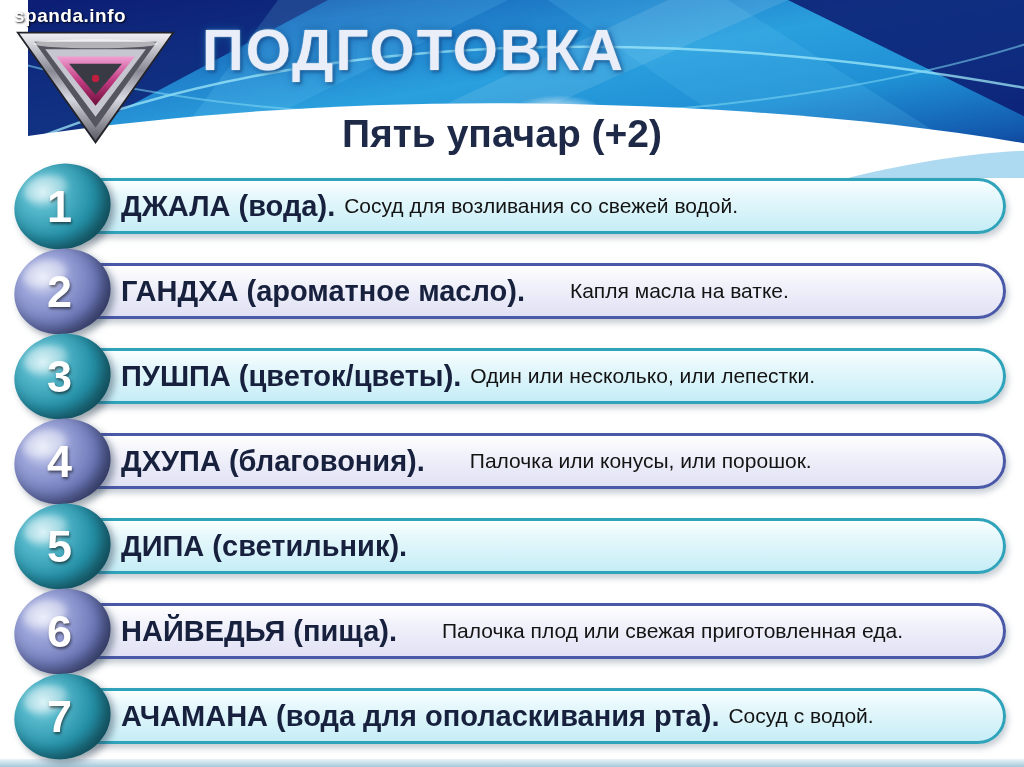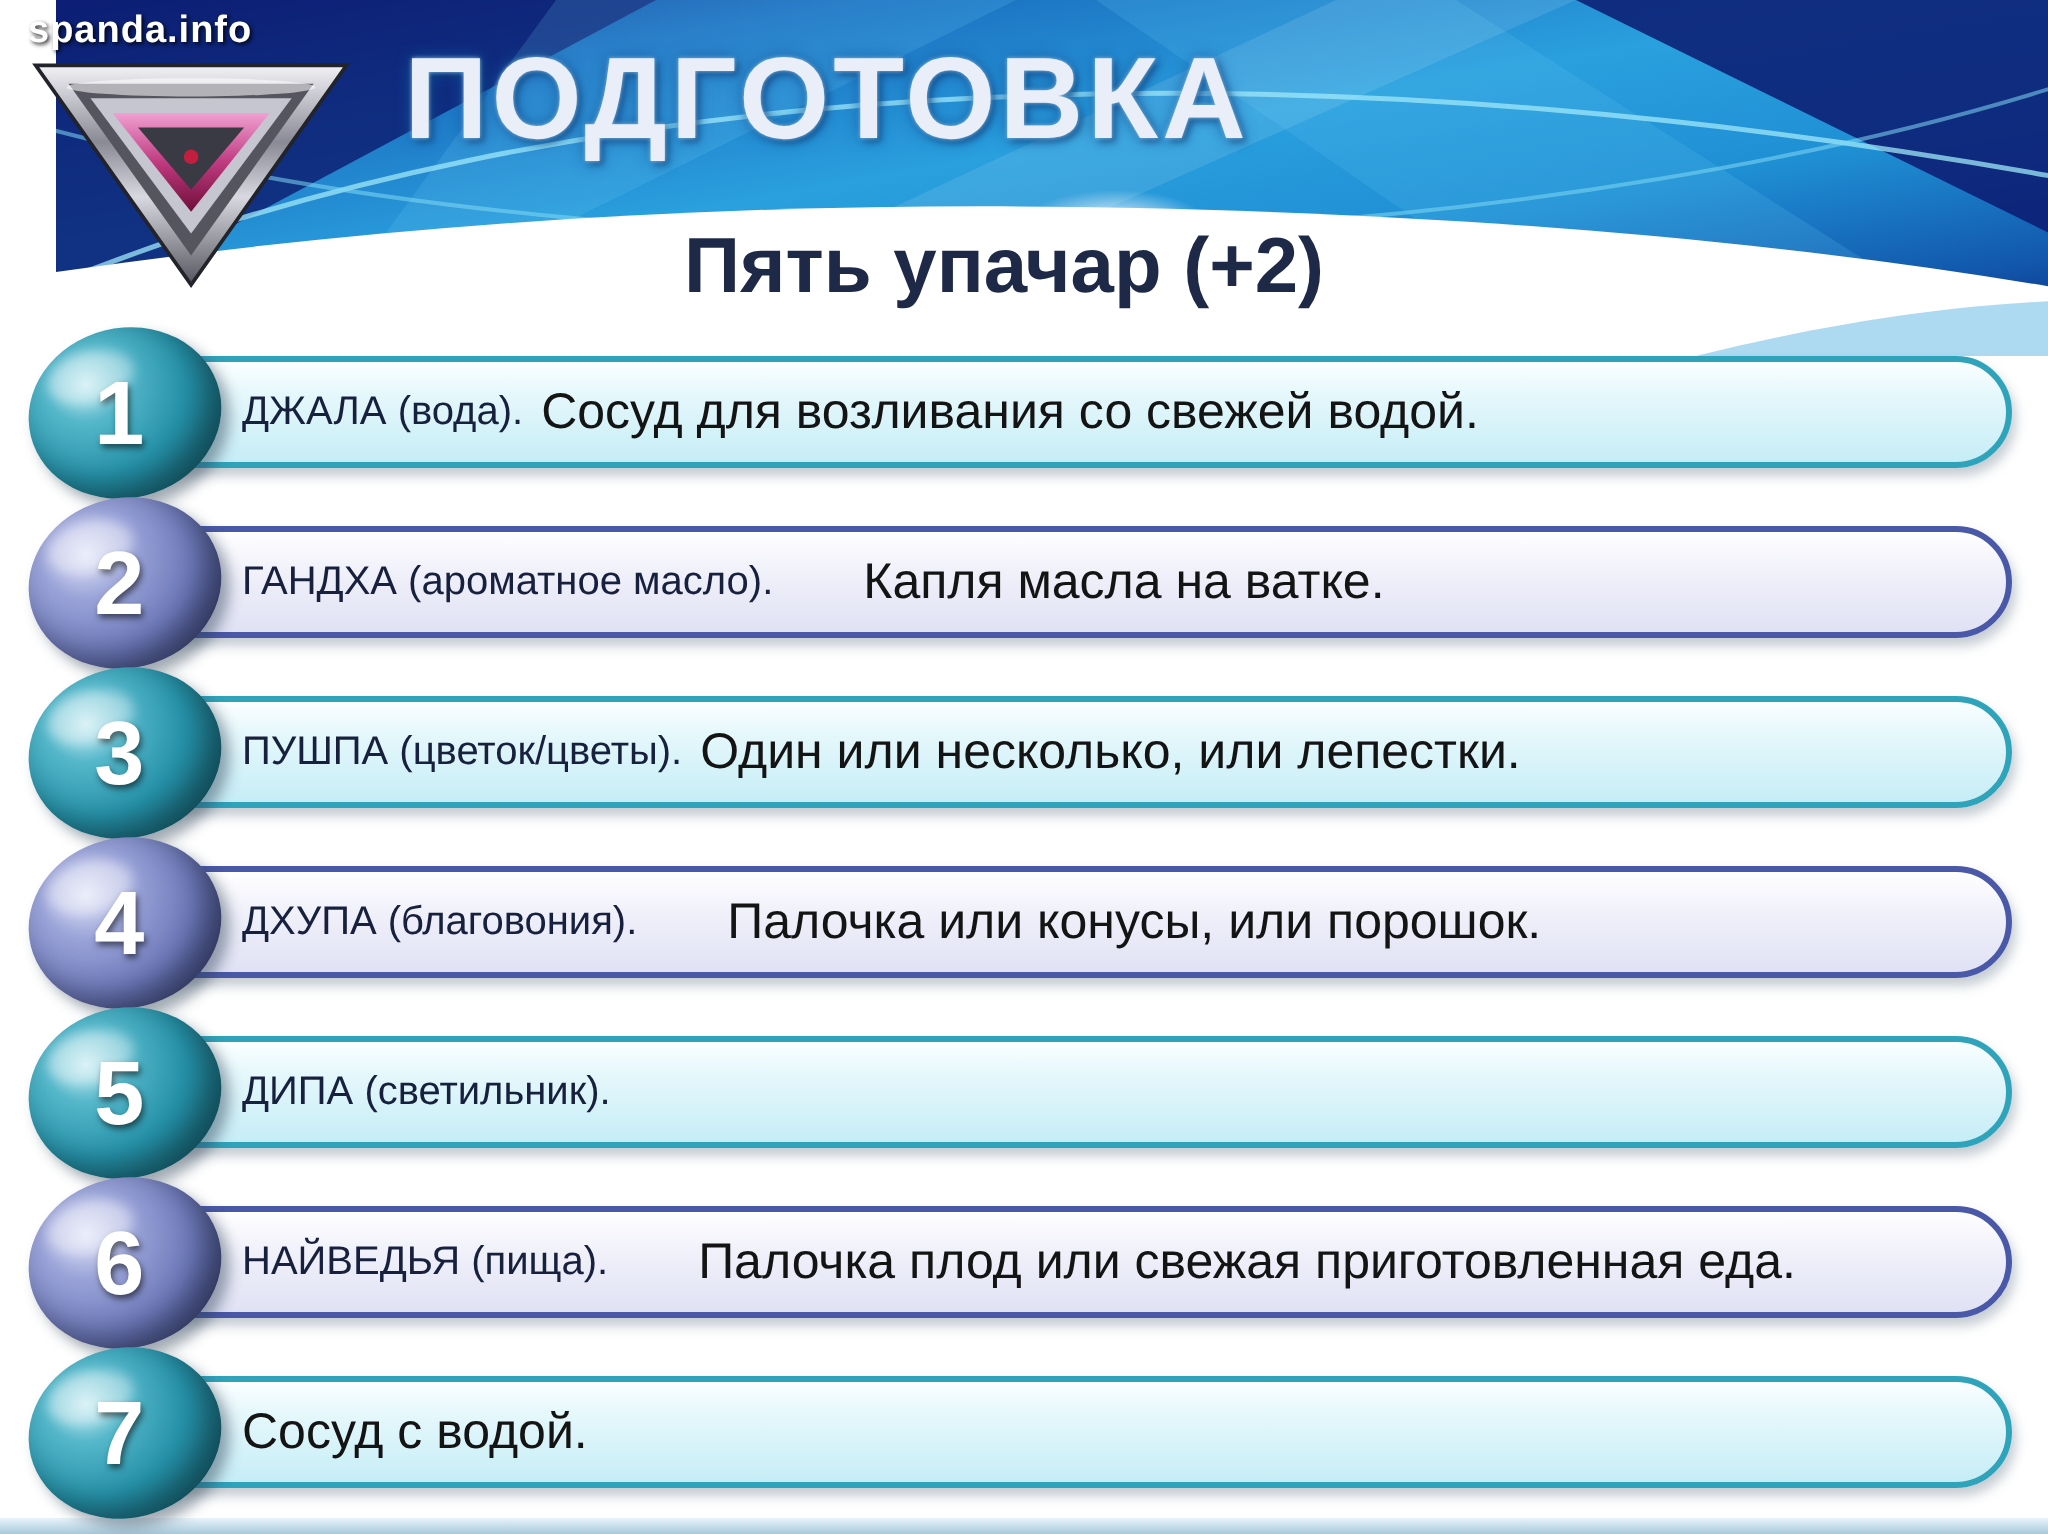--- a/index.html
+++ b/index.html
@@ -40,22 +40,22 @@
   }
   .row.teal .bar{
     border-color:#2fa3ba;
     background:linear-gradient(180deg,#fbffff 0%,#e6f8fc 30%,#c6edf6 100%);
   }
   .row.violet .bar{
     border-color:#4a58a8;
     background:linear-gradient(180deg,#ffffff 0%,#f2f2fb 35%,#e0e1f4 100%);
     gap:36px;
   }
-  .bar .t{font-size:20px;font-weight:normal;color:#17203d;margin-right:9px;}
-  .bar .d{font-size:25px;color:#141414;}
+  .bar .t{font-size:29px;font-weight:bold;color:#17203d;margin-right:9px;}
+  .bar .d{font-size:21px;color:#141414;}
   .sphere{
     position:absolute;left:14px;top:-13px;width:97px;height:85px;
     border-radius:50%;transform:rotate(-14deg);
     display:flex;align-items:center;justify-content:center;
     box-shadow:3px 5px 7px rgba(40,60,80,.45), inset -6px -8px 14px rgba(0,0,0,.35);
     z-index:3;
   }
   .sphere::before{
     content:"";position:absolute;left:14px;top:8px;width:44px;height:26px;
     border-radius:50%;background:rgba(255,255,255,.42);filter:blur(3px);
@@ -197,20 +197,21 @@
       <span class="t">НАЙВЕДЬЯ (пища).</span>
       <span class="d">Палочка плод или свежая приготовленная еда.</span>
     </div>
     <div class="sphere">
       <span class="num">6</span>
     </div>
   </div>
 
   <div class="row teal">
     <div class="bar">
+      <span class="t">АЧАМАНА (вода для ополаскивания рта).</span>
       <span class="d">Сосуд с водой.</span>
     </div>
     <div class="sphere">
       <span class="num">7</span>
     </div>
   </div>
 
 </div>
 
 <div class="bottom-strip"></div>

